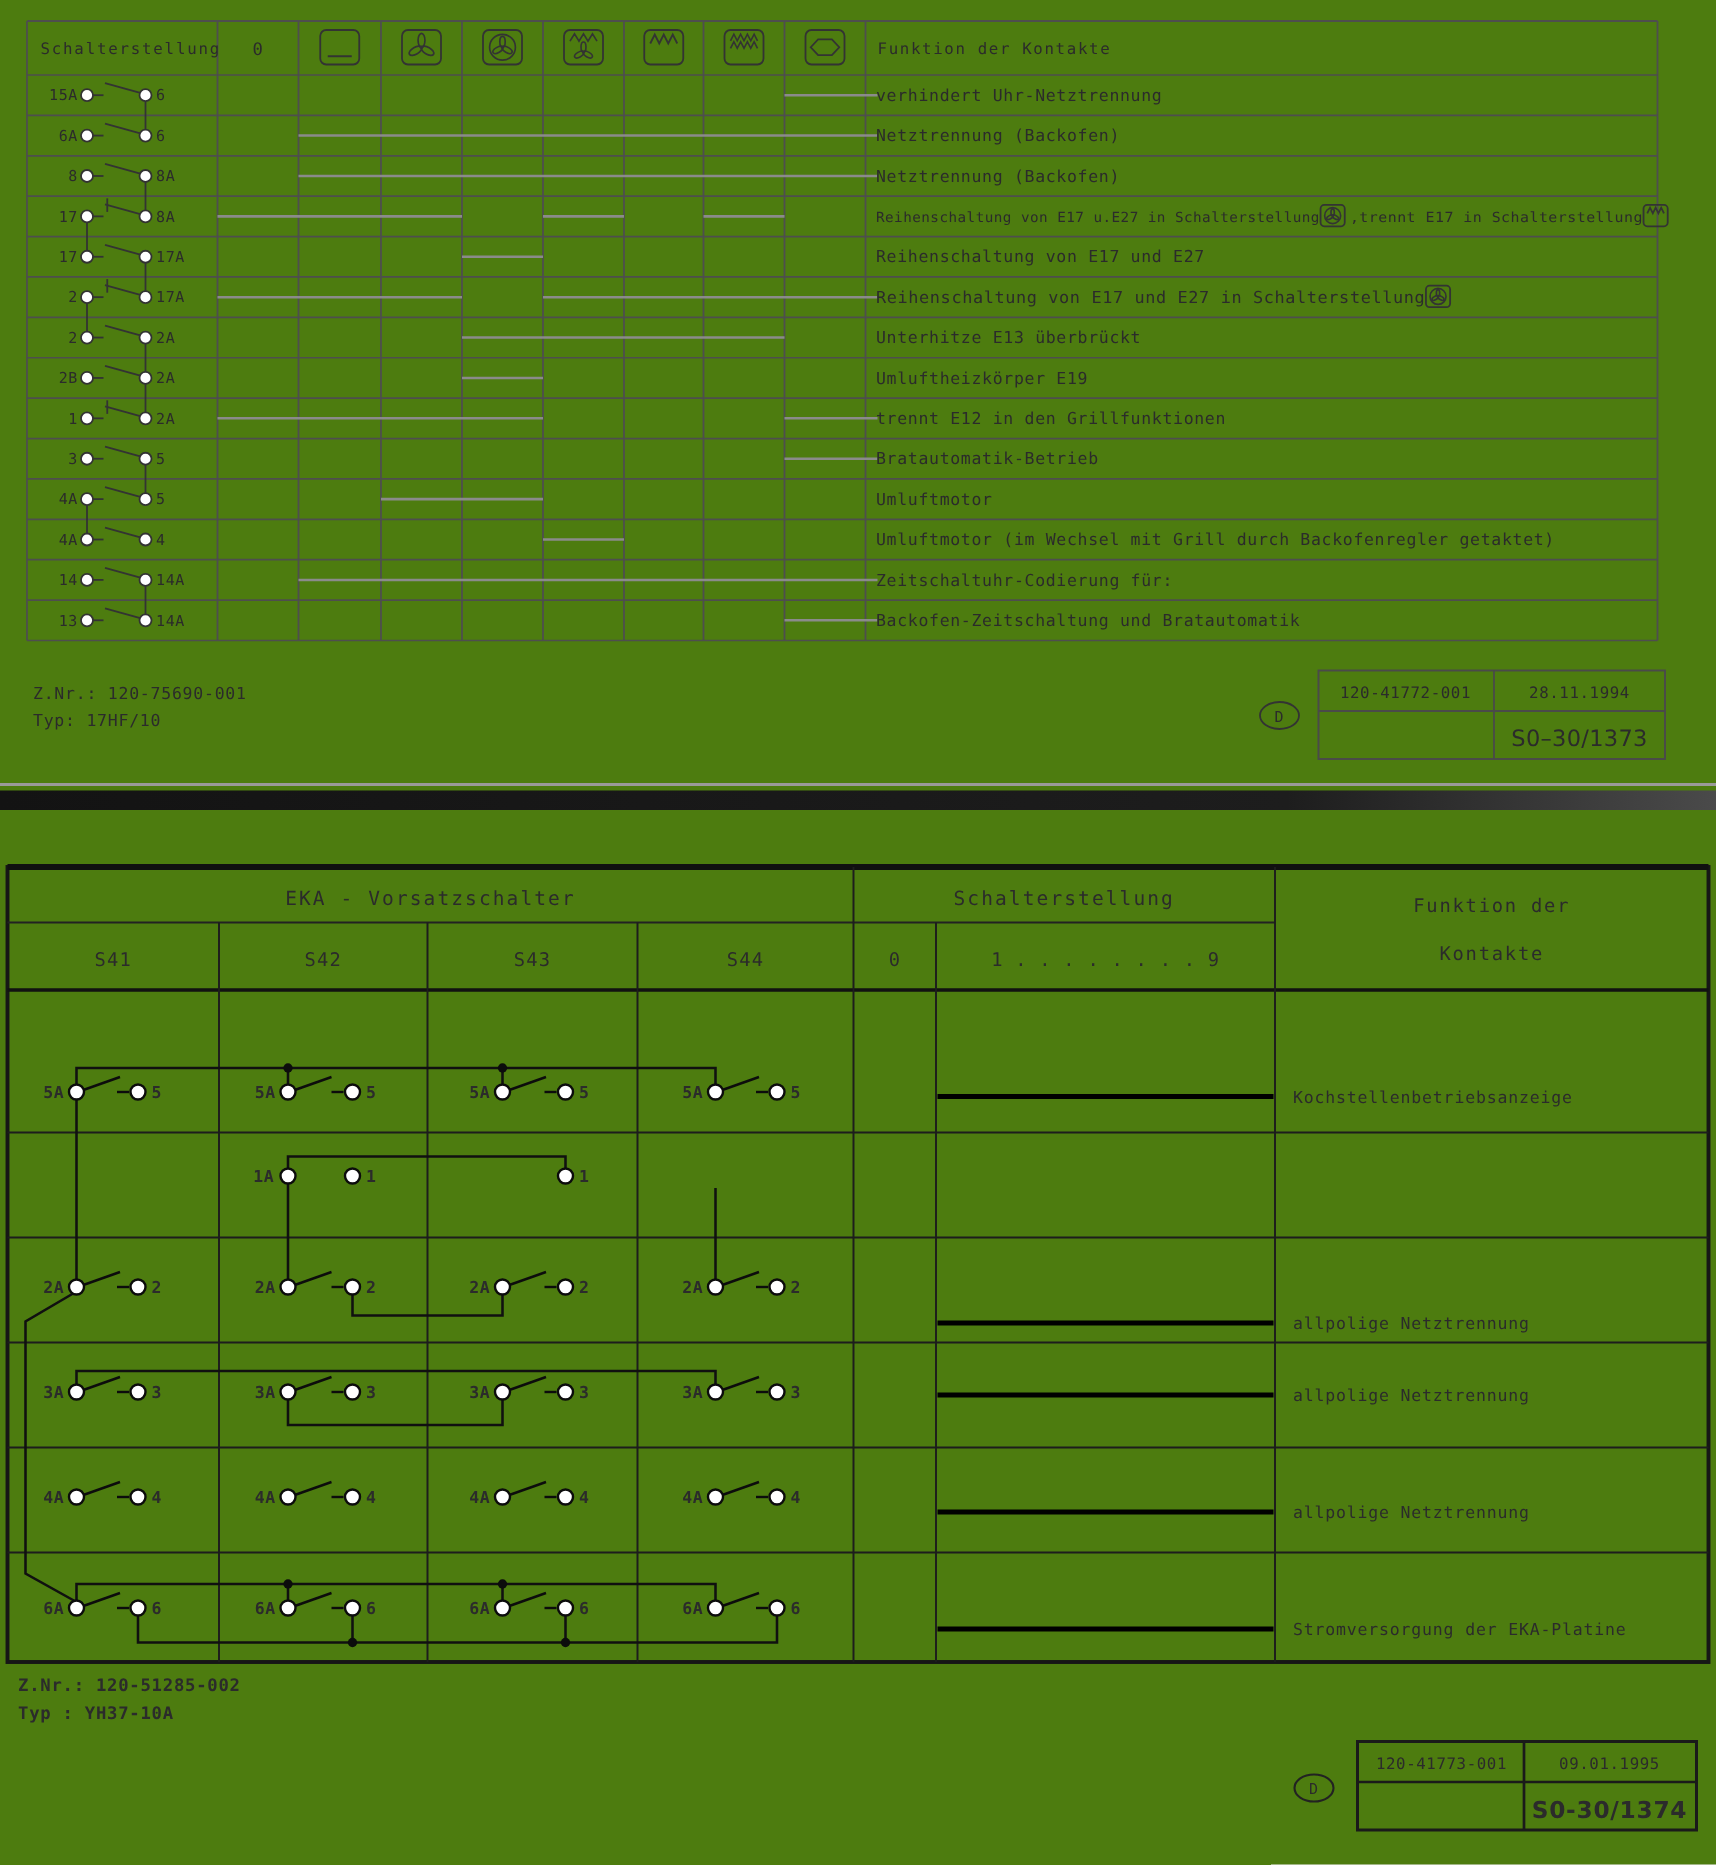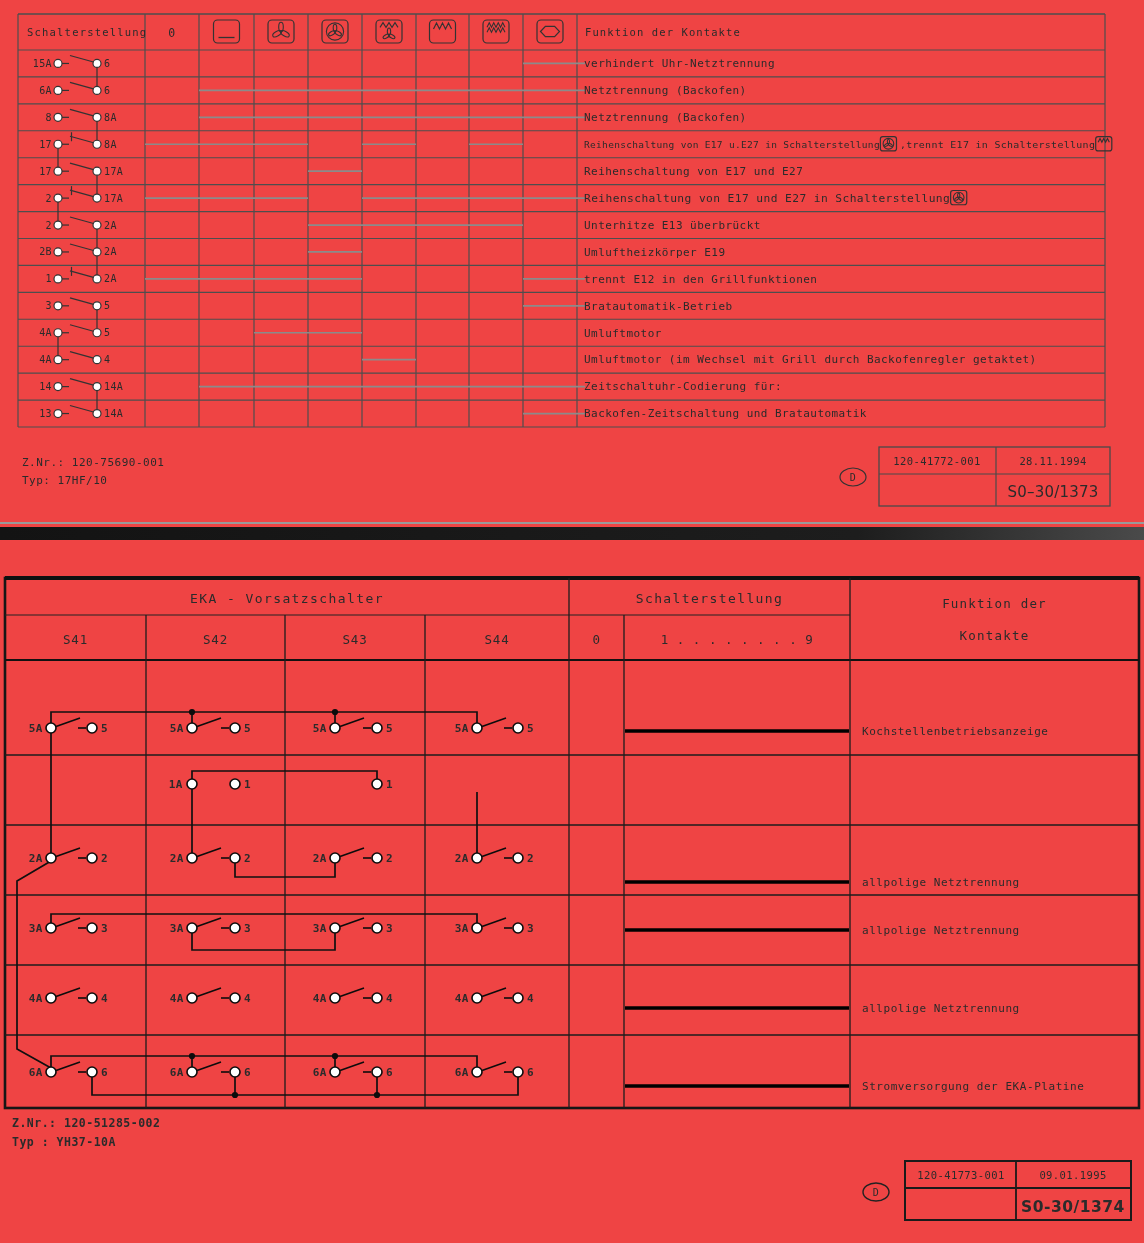--- a/index.html
+++ b/index.html
@@ -1,16 +1,16 @@
 <!DOCTYPE html>
 <html><head>
 <meta charset="utf-8">
 <style>
   html,body{margin:0;padding:0;background:#e8e8e8;}
-  .page{position:relative;width:1144px;height:1243px;background:#ef4444;margin:0 auto;
+  .page{position:relative;width:1144px;height:1243px;background:#4d7c0f;margin:0 auto;
         font-family:"DejaVu Sans Mono",monospace;}
   svg text{font-family:"DejaVu Sans Mono",monospace;fill:#2b2b2b;}
   svg text.sheetno{font-family:"DejaVu Sans",sans-serif;}
 </style>
 </head>
 <body>
 
 <div class="page">
   <svg id="diagram" width="1144" height="1243" viewBox="0 0 1144 1243">
     <defs>

